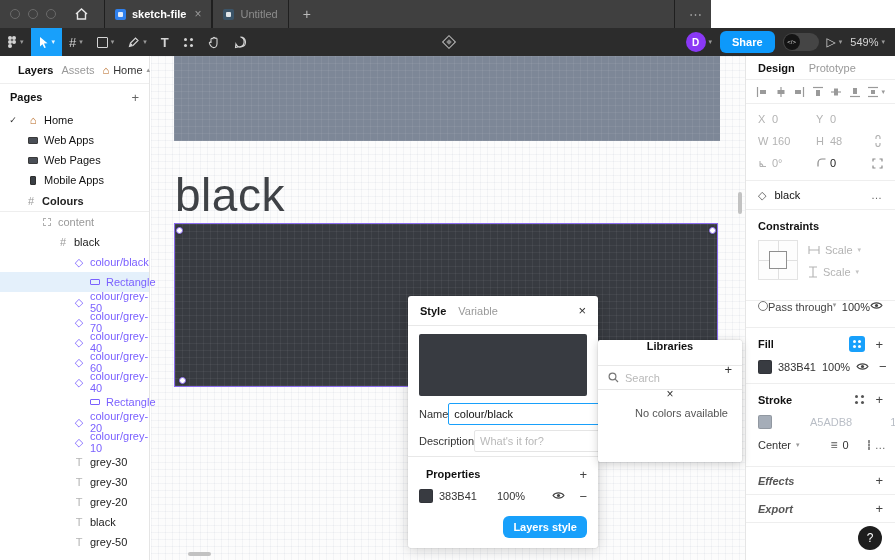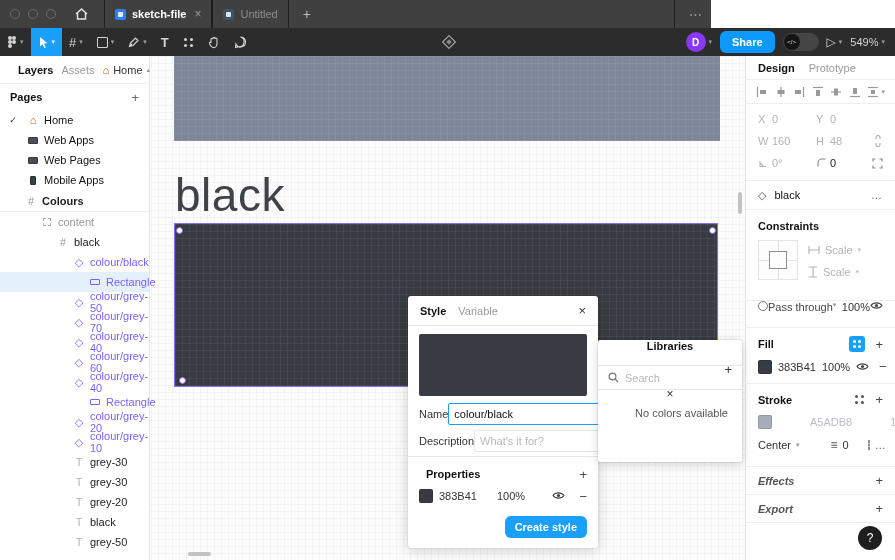--- a/index.html
+++ b/index.html
@@ -650,21 +650,21 @@
     <span class="hex">383B41</span>
     <span class="pct">100%</span>
     <span class="eye">
       <svg width="13" height="9">
           <path d="M1 4.5 C3.5 1 9.5 1 12 4.5 C9.5 8 3.5 8 1 4.5 Z" fill="none" stroke="#444" stroke-width="1.1"></path>
           <circle cx="6.5" cy="4.5" r="1.6" fill="#444"></circle>
         </svg>
     </span>
     <span class="minus">−</span>
   </div>
-  <button class="create-btn">Create style</button>
+  <button class="create-btn">Layers style</button>
 </div>
 
 <div class="libpanel">
   <div class="lib-head">
     <span class="lbl">Libraries</span>
     <span class="plus">+</span>
     <span class="x">×</span>
   </div>
   <div class="lib-search">
     <svg width="11" height="11" viewBox="0 0 11 11">

